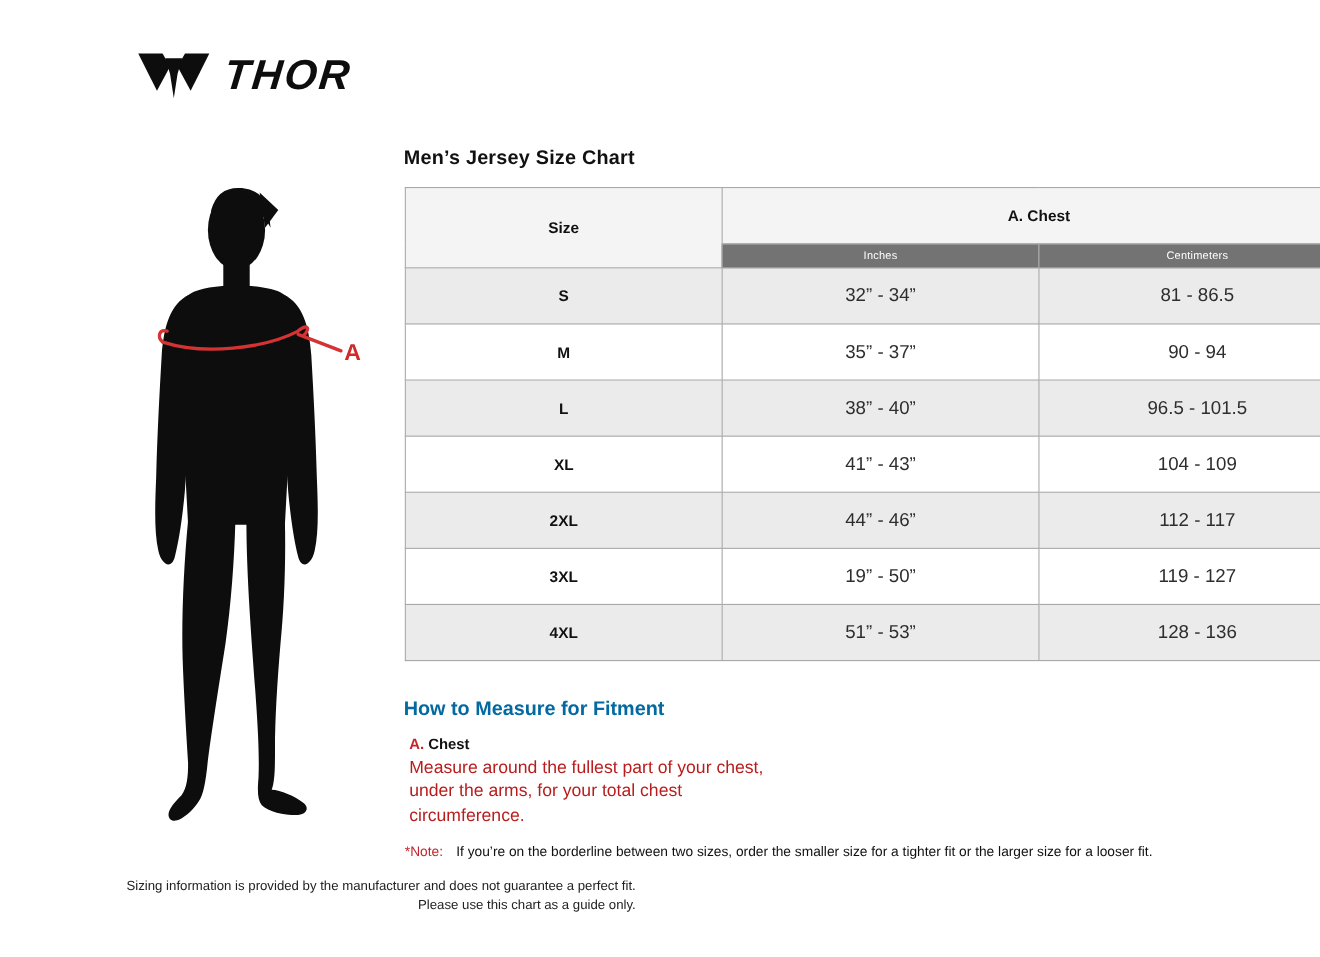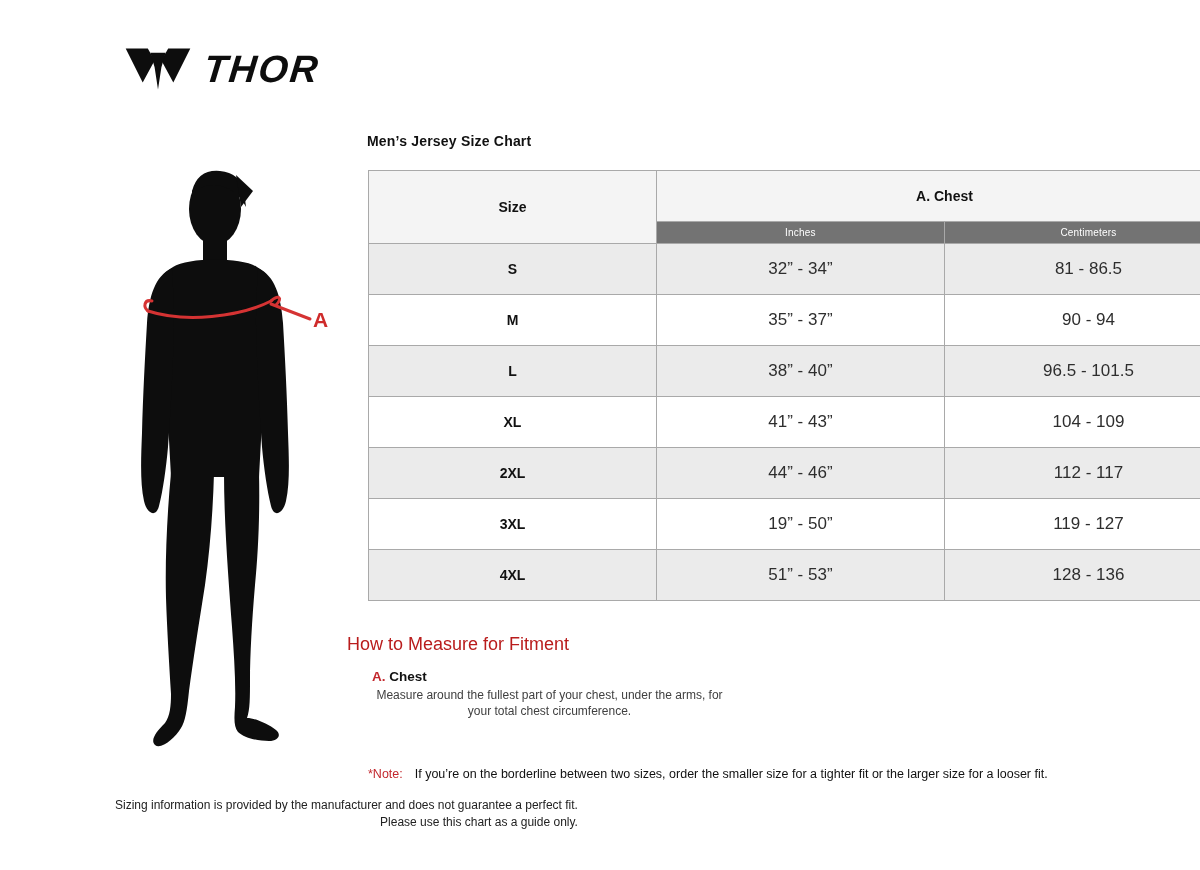--- a/index.html
+++ b/index.html
@@ -17,42 +17,42 @@
     letter-spacing:2px; transform:skewX(-6deg); line-height:54px;
   }
 
   
   .figure { position:absolute; left:140px; top:165px; width:205px; height:595px; }
   .figure svg { display:block; }
   .fig-red { stroke:#d53333; stroke-width:3; fill:none; stroke-linecap:round; }
   .fig-label { fill:#cf2b2b; font-weight:bold; font-size:21px; font-family:"Liberation Sans",sans-serif; }
 
   
-  .chart-title { position:absolute; left:367px; top:133px; font-size:14px; font-weight:bold; color:#111; letter-spacing:0.2px; }
+  .chart-title { position:absolute; left:367px; top:133px; font-size:18px; font-weight:bold; color:#111; letter-spacing:0.2px; }
 
   table.size-table {
     position:absolute; left:368px; top:170px; width:865px;
     border-collapse:collapse; table-layout:fixed;
   }
   .size-table th, .size-table td { border:1px solid #a9a9a9; text-align:center; padding:0; vertical-align:middle; }
   .size-table th.hdr { height:51px; background:#f4f4f4; font-size:14px; font-weight:bold; color:#111; }
   .size-table th.size-hdr { background:#f4f4f4; }
   .size-table tr.unit-row th { height:22px; background:#737373; color:#fff; font-size:10px; font-weight:normal; letter-spacing:0.2px; }
   .size-table tbody tr { height:51px; }
   .size-table tbody tr:nth-child(odd) { background:#ebebeb; }
   .size-table tbody tr:nth-child(even) { background:#ffffff; }
   .size-table td.size-cell { font-weight:bold; font-size:14px; color:#111; }
   .size-table td.val-cell { font-size:17px; color:#2e2e2e; }
 
   
-  .measure-heading { position:absolute; left:347px; top:634px; font-size:18px; font-weight:normal; color:#b91c1c; }
+  .measure-heading { position:absolute; left:367px; top:634px; font-size:18px; font-weight:bold; color:#0369a1; }
   .measure-item { position:absolute; left:372px; top:669px; width:355px; }
   .measure-label { font-size:13.5px; font-weight:bold; color:#111; }
   .measure-key { color:#c3272d; }
-  .measure-desc { margin-top:4px; font-size:12px; line-height:1.33; color:#404040;text-align:center; }
+  .measure-desc { margin-top:4px; font-size:16px; line-height:1.33; color:#b91c1c; }
 
   
   .note { position:absolute; left:368px; top:767px; font-size:12.5px; font-weight:normal; color:#111; white-space:nowrap; }
   .note-prefix { color:#c3272d; display:inline-block; margin-right:12px; }
 
   
   .disclaimer { position:absolute; left:115px; top:797px; font-size:12px; color:#222; line-height:1.4;text-align:right; }
 </style>
 </head>
 <body>

